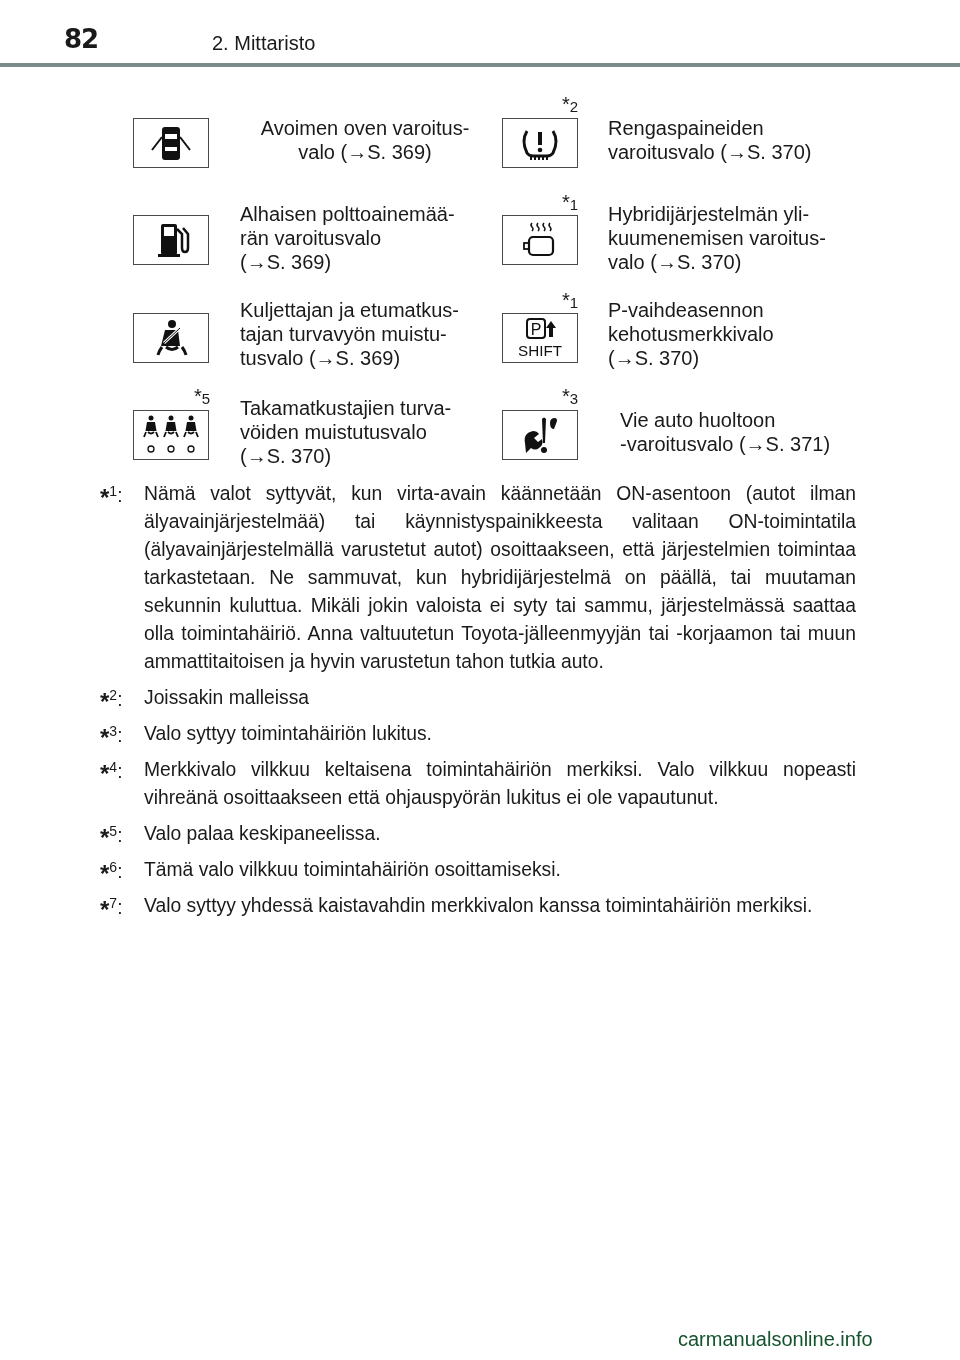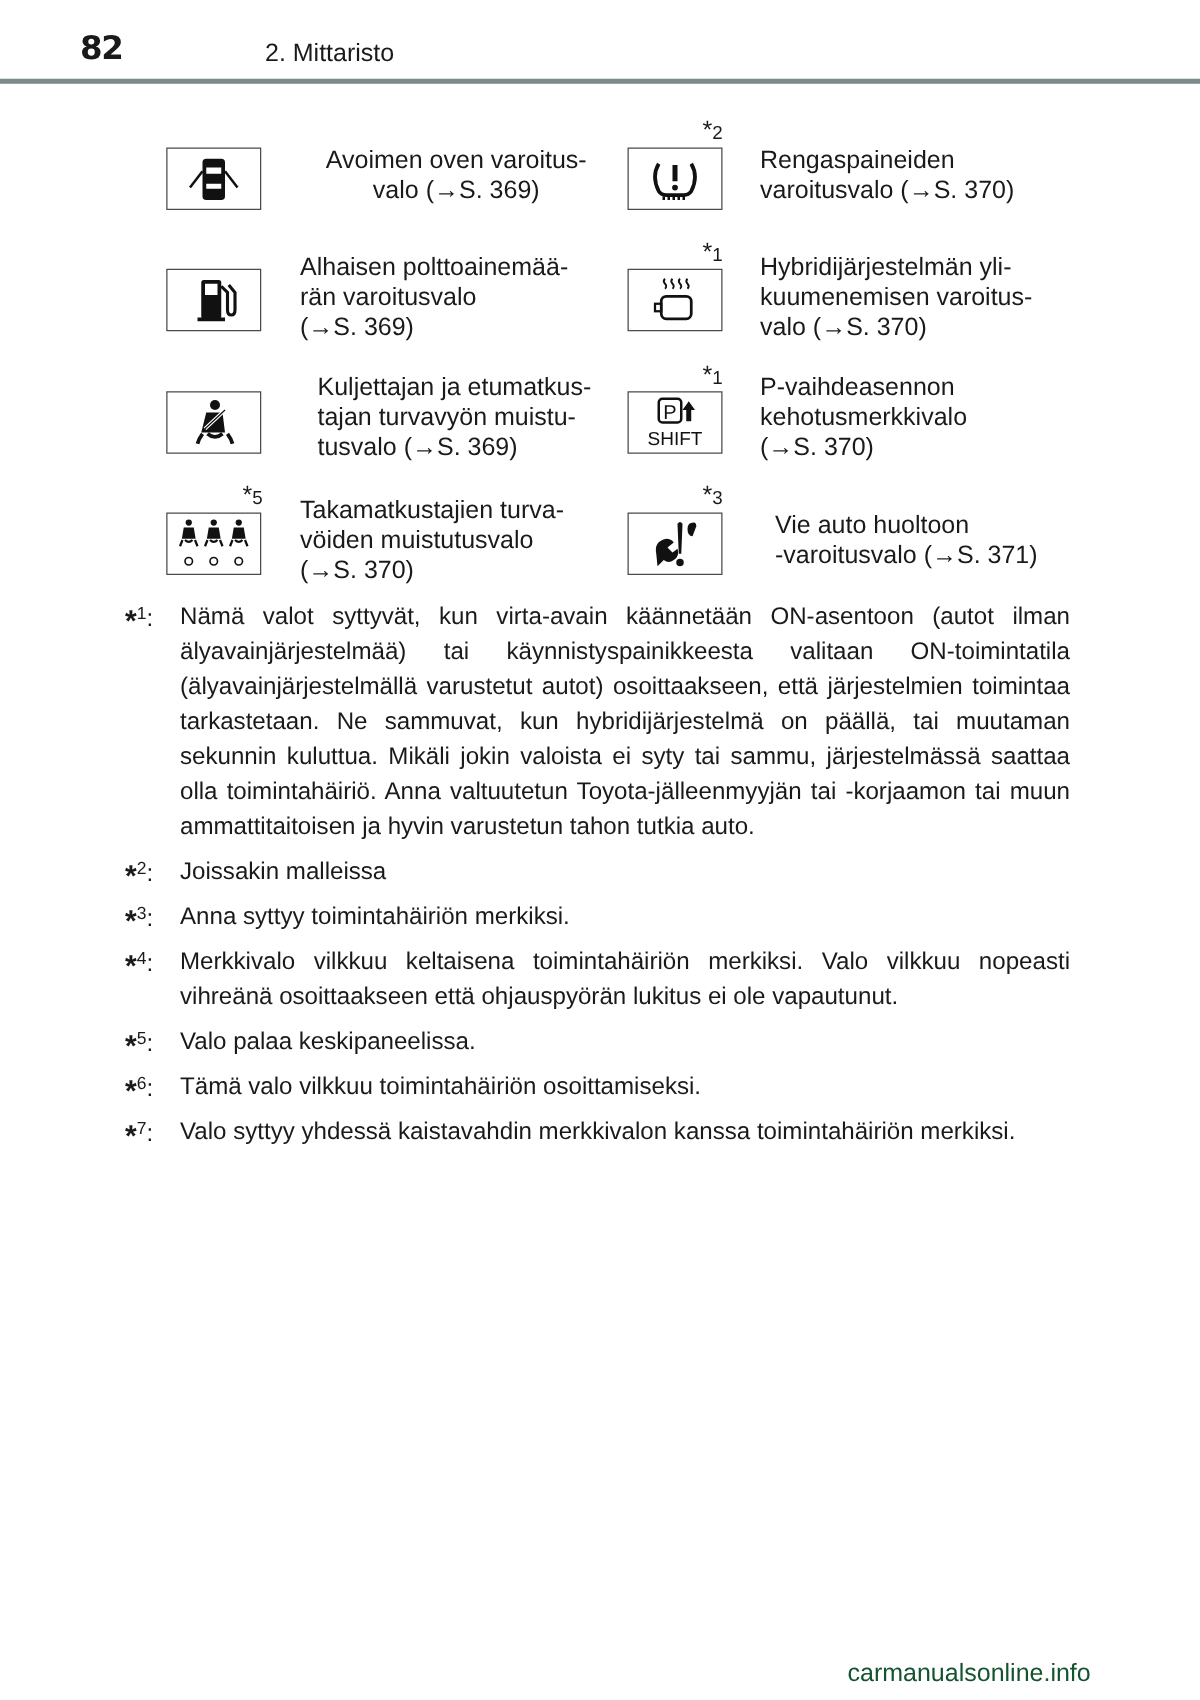--- a/index.html
+++ b/index.html
@@ -107,21 +107,21 @@
 
 <div class="icon-box" style="left:133px;top:313px;">
   <svg width="50" height="42" viewBox="0 0 50 42">
     <circle cx="26" cy="7" r="4" fill="#111"></circle>
     <path d="M19 13 h13 l2 16 h-19z" fill="#111"></path>
     <line x1="18" y1="26" x2="34" y2="11" stroke="#fff" stroke-width="3"></line>
     <line x1="18" y1="26" x2="34" y2="11" stroke="#111" stroke-width="1"></line>
     <path d="M16 30 q-3 4 -4 8 M36 30 q3 4 4 8 M20 30 q6 5 12 0" fill="none" stroke="#111" stroke-width="3"></path>
   </svg>
 </div>
-<div class="desc" style="left:240px;top:298px;margin-left:14px;">
+<div class="desc" style="left:240px;top:298px;">
   <div>Kuljettajan ja etumatkus-</div>
   <div>tajan turvavyön muistu-</div>
   <div>tusvalo (→S. 369)</div>
 </div>
 
 <div class="sup-mark" style="left:562px;top:290px;"><span class="star">*</span><span>1</span></div>
 <div class="icon-box" style="left:502px;top:313px;">
   <svg width="60" height="44" viewBox="0 0 60 44">
     <rect x="17" y="3" width="18" height="19" rx="3" fill="none" stroke="#111" stroke-width="2"></rect>
     <text x="26" y="19" text-anchor="middle" font-family="Liberation Sans, sans-serif" font-size="16" fill="#111">P</text>
@@ -186,21 +186,21 @@
   <div class="note">
     <span class="mark"><span class="star">*</span><span class="num">1</span><span class="colon">:</span></span>
     <span class="text">Nämä valot syttyvät, kun virta-avain käännetään ON-asentoon (autot ilman älyavainjärjestelmää) tai käynnistyspainikkeesta valitaan ON-toimintatila (älyavainjärjestelmällä varustetut autot) osoittaakseen, että järjestelmien toimintaa tarkastetaan. Ne sammuvat, kun hybridijärjestelmä on päällä, tai muutaman sekunnin kuluttua. Mikäli jokin valoista ei syty tai sammu, järjestelmässä saattaa olla toimintahäiriö. Anna valtuutetun Toyota-jälleenmyyjän tai -korjaamon tai muun ammattitaitoisen ja hyvin varustetun tahon tutkia auto.</span>
   </div>
   <div class="note">
     <span class="mark"><span class="star">*</span><span class="num">2</span><span class="colon">:</span></span>
     <span class="text">Joissakin malleissa</span>
   </div>
   <div class="note">
     <span class="mark"><span class="star">*</span><span class="num">3</span><span class="colon">:</span></span>
-    <span class="text">Anna syttyy toimintahäiriön merkiksi.</span>
+    <span class="text">Valo syttyy toimintahäiriön lukitus.</span>
   </div>
   <div class="note">
     <span class="mark"><span class="star">*</span><span class="num">4</span><span class="colon">:</span></span>
     <span class="text">Merkkivalo vilkkuu keltaisena toimintahäiriön merkiksi. Valo vilkkuu nopeasti vihreänä osoittaakseen että ohjauspyörän lukitus ei ole vapautunut.</span>
   </div>
   <div class="note">
     <span class="mark"><span class="star">*</span><span class="num">5</span><span class="colon">:</span></span>
     <span class="text">Valo palaa keskipaneelissa.</span>
   </div>
   <div class="note">

